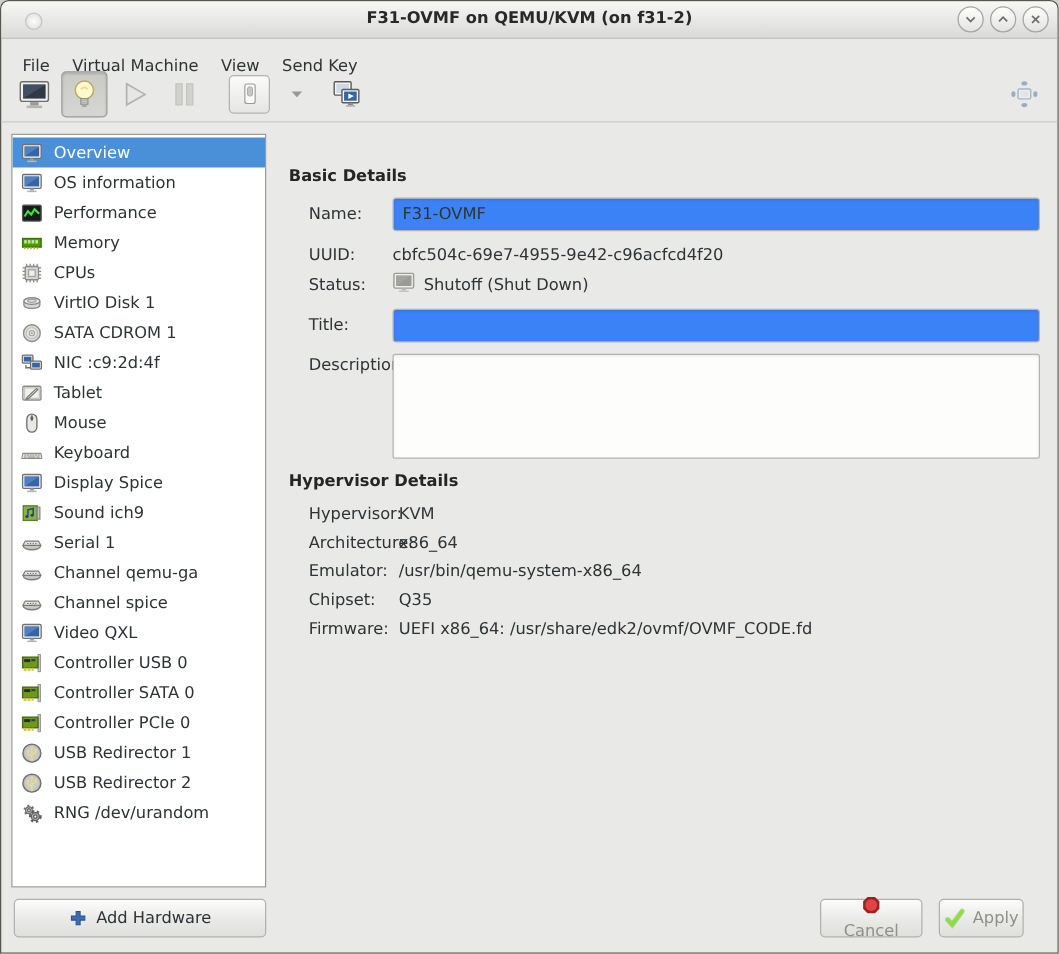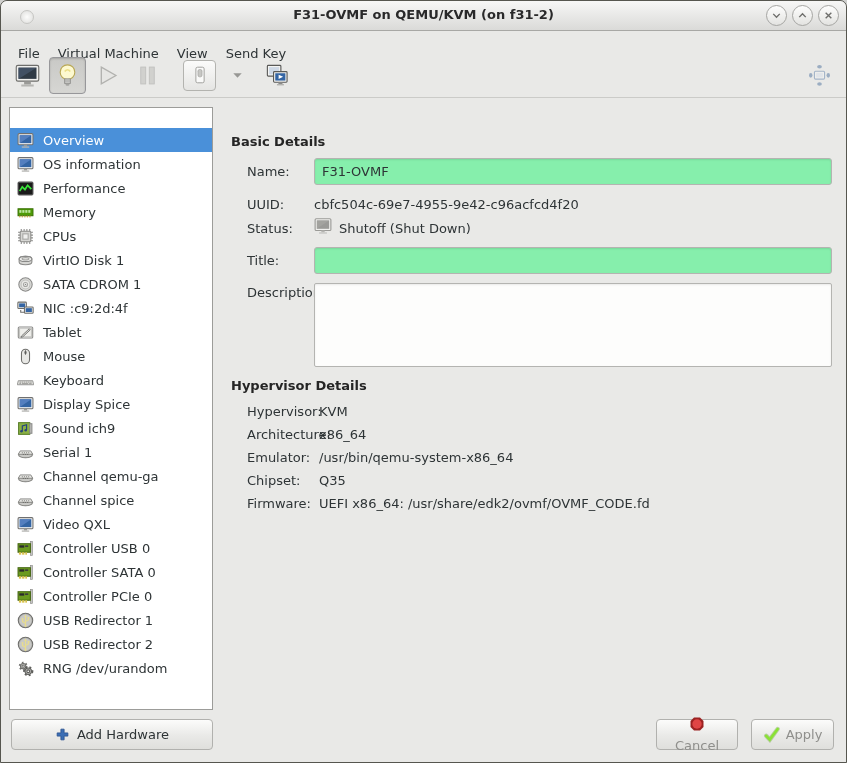--- a/index.html
+++ b/index.html
@@ -34,60 +34,60 @@
   .tool-btn .icn{display:flex;}
   .state-active{background:linear-gradient(#c9c9c6,#d6d6d3);border-color:#97979a;
     box-shadow:inset 0 1px 2px rgba(0,0,0,.18);}
   .state-framed{width:33px;height:31px;margin-left:14px;
     background:linear-gradient(#fbfbfa,#e5e5e3);border-color:#b3b3af;}
   .state-disabled{opacity:.9;}
   .fullscreen{margin-left:auto;}
   
   .sidebar-panel{position:absolute;left:8px;top:106px;width:204px;height:603px;
     background:#ffffff;border:1px solid #9c9c99;box-sizing:border-box;overflow:hidden;
-    padding-top:20px;}
+    padding-top:2px;}
   .hw-item{height:24px;display:flex;align-items:center;gap:9px;padding-left:7px;}
   .hw-item.selected{background:#4a90d9;color:#ffffff;}
   .hw-icn{width:17px;height:17px;display:flex;flex:none;}
   .hw-label{white-space:nowrap;}
   .add-hw{position:absolute;left:10px;top:718px;width:202px;height:31px;
     border:1px solid #b1b1ae;border-radius:4px;
     background:linear-gradient(#fcfcfb,#e9e9e7 55%,#dfdfdc);
     display:flex;align-items:center;justify-content:center;gap:7px;
     font-family:inherit;font-size:13px;color:#2e3436;}
   
   .tabbar{position:absolute;left:229px;top:110px;width:606px;height:19px;
     background:#cfcfcc;display:flex;align-items:stretch;}
   .tab{display:flex;align-items:center;padding:0 5px;font-size:12px;color:#55555a;}
   .tab.active{background:#ebebe9;color:#5c5c5a;}
   
   .heading{position:absolute;left:230px;font-weight:bold;font-size:13px;color:#252525;}
   .flabel{position:absolute;left:246px;white-space:nowrap;}
   .fvalue{position:absolute;left:313px;white-space:nowrap;}
   .entry{position:absolute;left:313px;width:518px;height:27px;box-sizing:border-box;
-    border:1px solid #b4b4b1;border-radius:3px;background:#86efac;
+    border:1px solid #b4b4b1;border-radius:3px;background:#3b82f6;
     box-shadow:inset 0 1px 2px rgba(0,0,0,.10);padding:0 7px;
     font-family:inherit;font-size:13px;color:#2e3436;}
   .desc{position:absolute;left:313px;top:282px;width:518px;height:84px;box-sizing:border-box;
     border:1px solid #b4b4b1;border-radius:2px;background:#fdfdfc;resize:none;
     box-shadow:inset 0 1px 2px rgba(0,0,0,.08);font-family:inherit;font-size:13px;padding:3px 6px;}
   .status-icn{position:absolute;left:313px;top:216px;width:18px;height:18px;display:flex;}
   .status-text{left:338px;}
   .hyp-rows{position:absolute;left:246px;top:399px;}
   .hyp-row{display:flex;height:23px;align-items:center;}
   .hyp-label{width:72px;flex:none;}
   .hyp-value{white-space:nowrap;}
   
   .footer-btn{position:absolute;top:718px;height:31px;box-sizing:border-box;
     border:1px solid #b1b1ae;border-radius:4px;
     background:linear-gradient(#fcfcfb,#e9e9e7 55%,#dfdfdc);
     display:flex;align-items:center;justify-content:center;gap:6px;
     font-family:inherit;font-size:13px;color:#8f8f8c;}
   .cancel-btn{left:655px;width:82px;flex-direction:column;}
-  .apply-btn{left:750px;width:83px;}
+  .apply-btn{left:750px;width:68px;}
   .icn{display:flex;}
 </style>
 </head>
 <body>
 
 <div class="window">
 
   <div class="titlebar">
     <span class="app-icon"></span>
     <span class="title">F31-OVMF on QEMU/KVM (on f31-2)</span>

